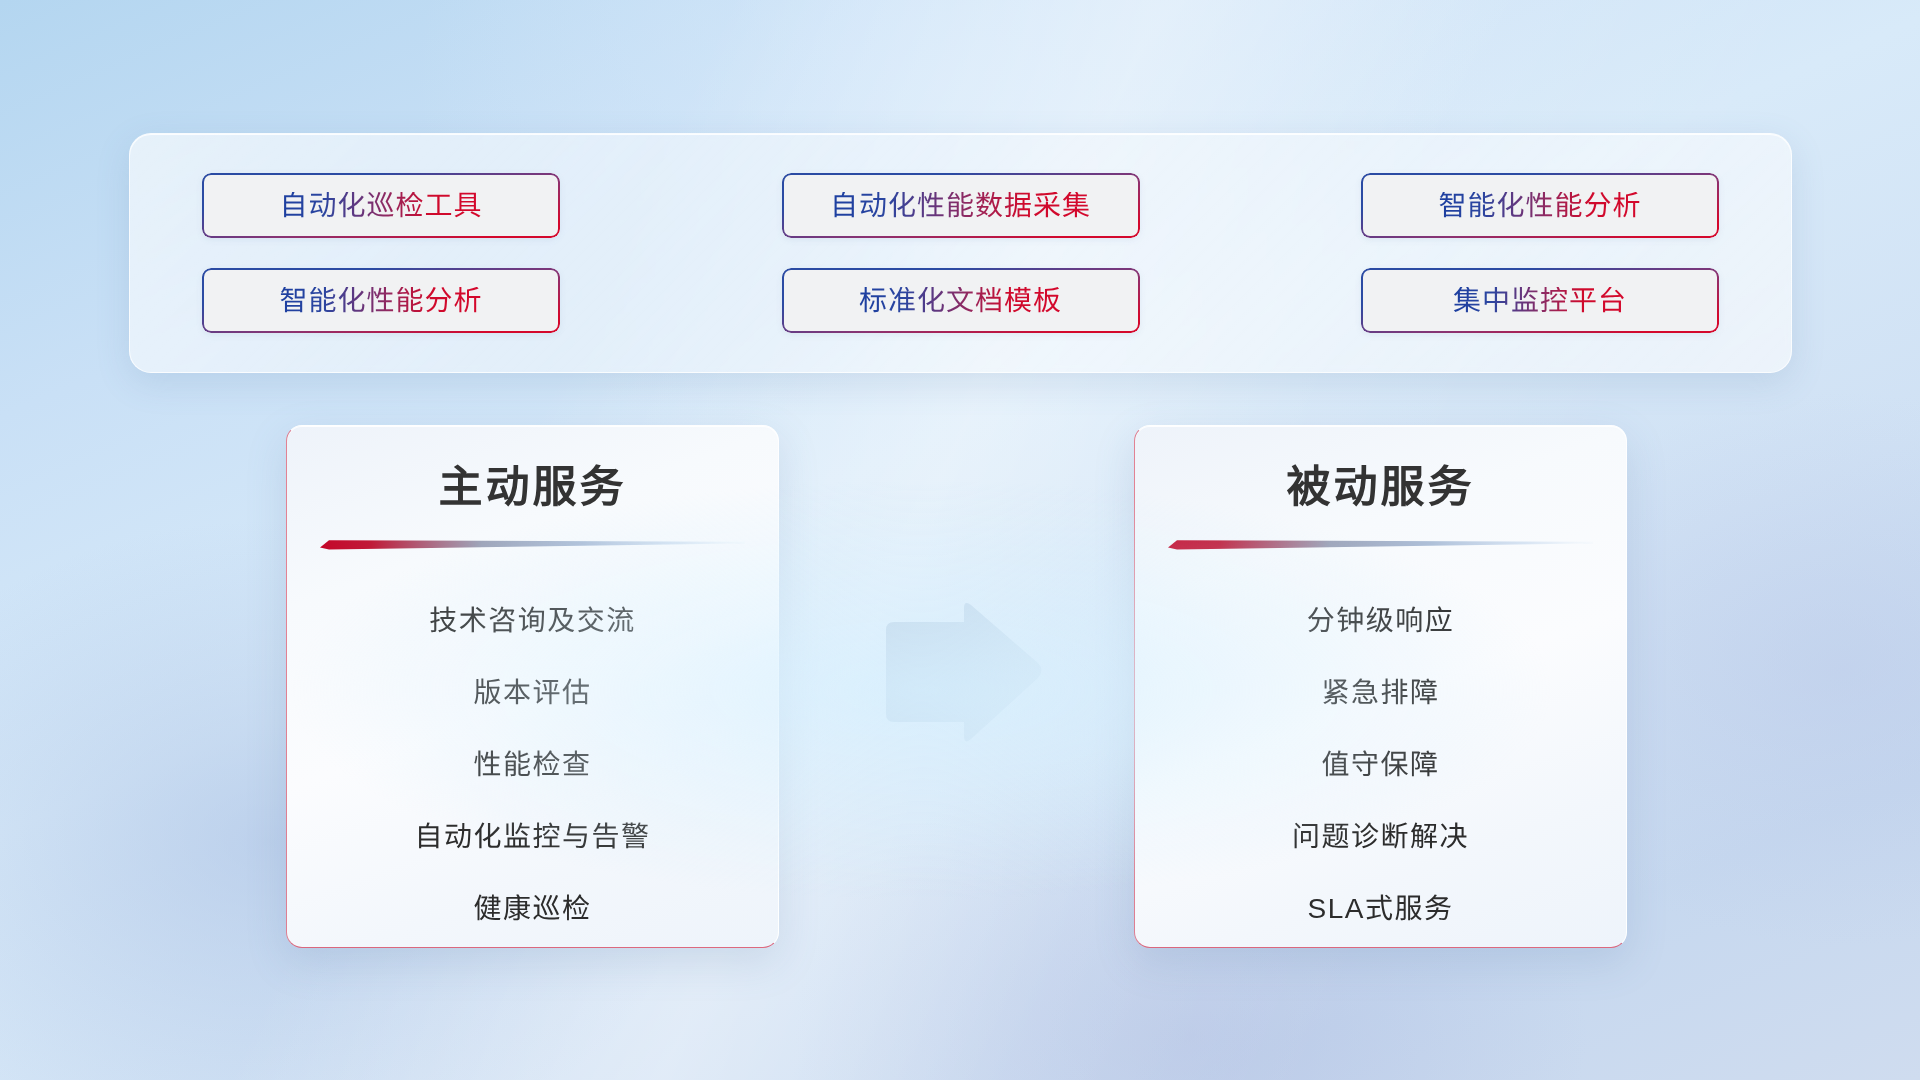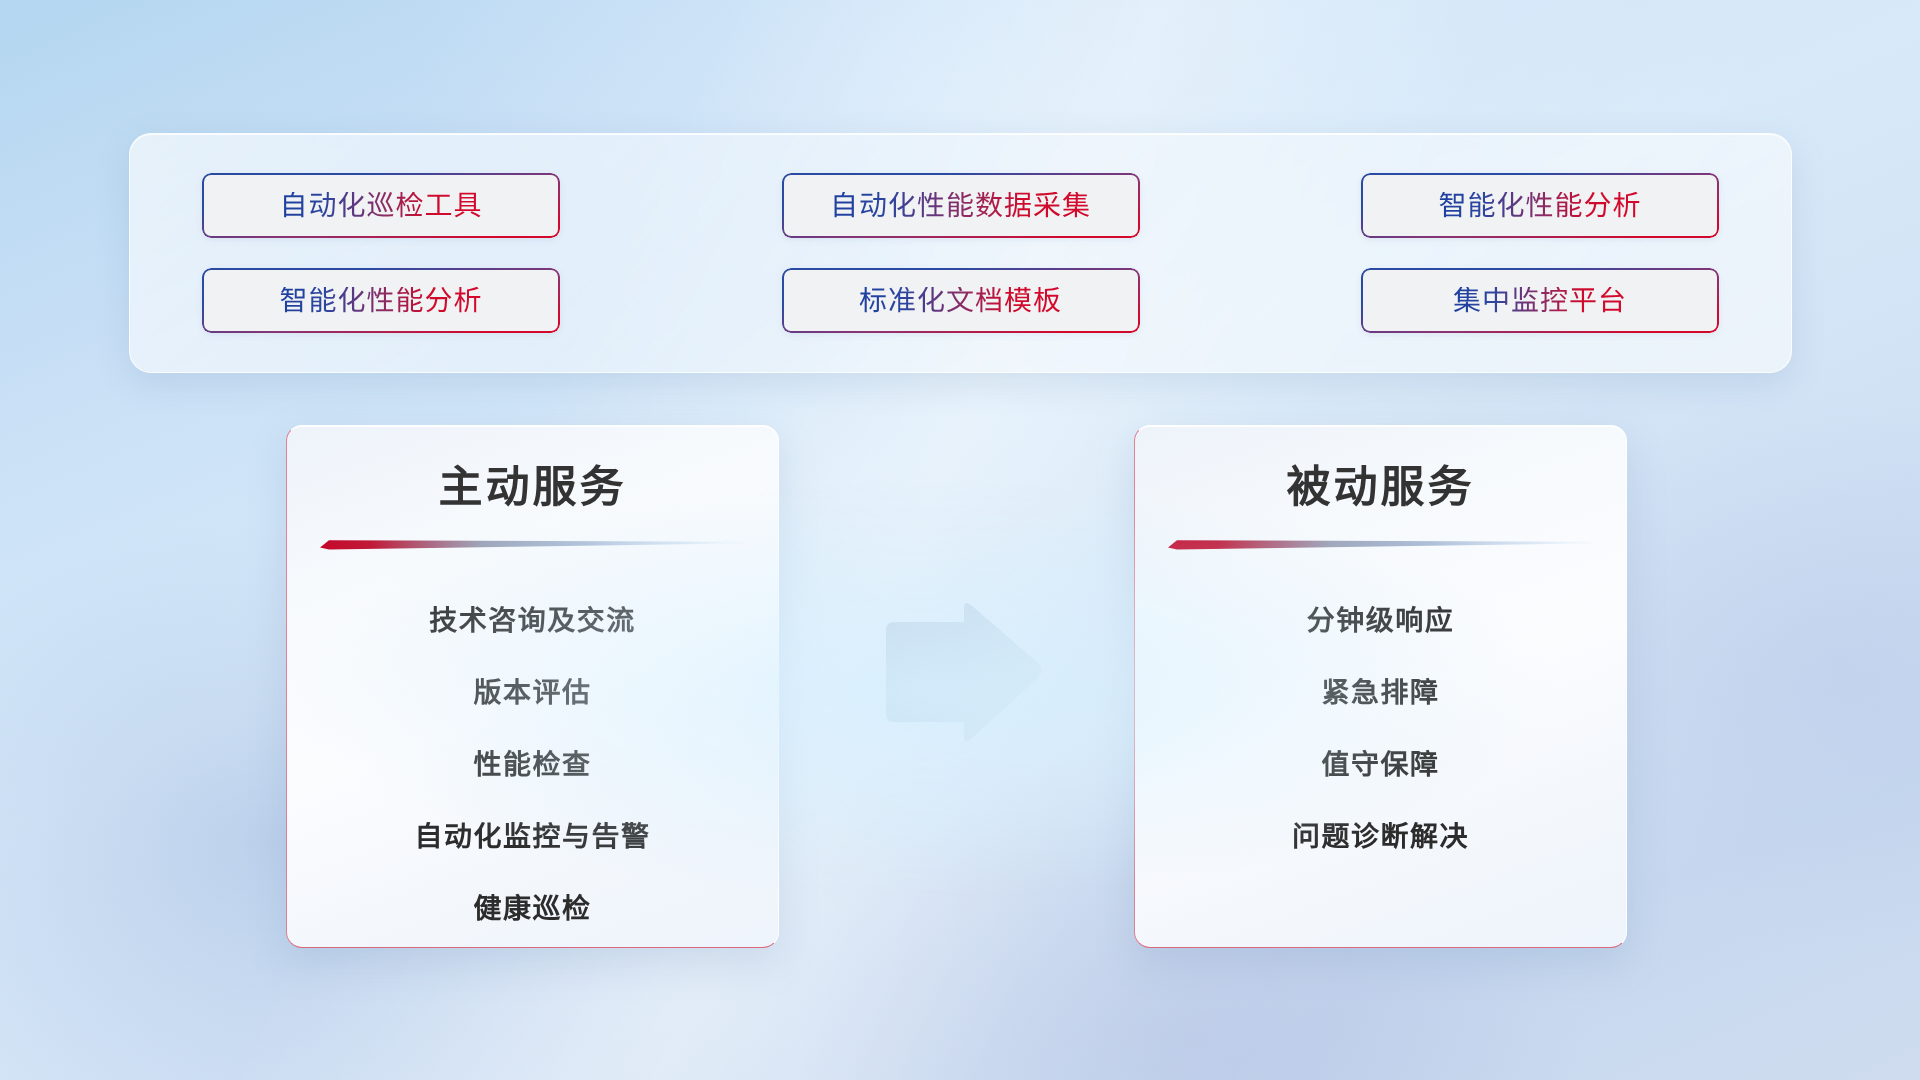--- a/index.html
+++ b/index.html
@@ -145,21 +145,21 @@
 
   .card-items {
     margin-top: 34px;
     display: flex;
     flex-direction: column;
     align-items: center;
     gap: 0;
   }
   .card-item {
     font-size: 28px;
-    font-weight: 700;
+    font-weight: 400;
     letter-spacing: 1.5px;
     color: #2c2c2c;
     line-height: 1;
     height: 72px;
     display: flex;
     align-items: center;
     justify-content: center;
     white-space: nowrap;
   }
 
@@ -264,16 +264,17 @@
         </defs>
         <path d="M0,10.5 L9,3.2 L425,4.7 L425,6.4 L9,12.6 Z" fill="url(#divGradR)"></path>
       </svg>
     </div>
 
     <div class="card-items">
       <div class="card-item">分钟级响应</div>
       <div class="card-item">紧急排障</div>
       <div class="card-item">值守保障</div>
       <div class="card-item">问题诊断解决</div>
+      <div class="card-item">SLA式服务</div>
     </div>
   </div>
 
 </div>
 
 </body></html>

